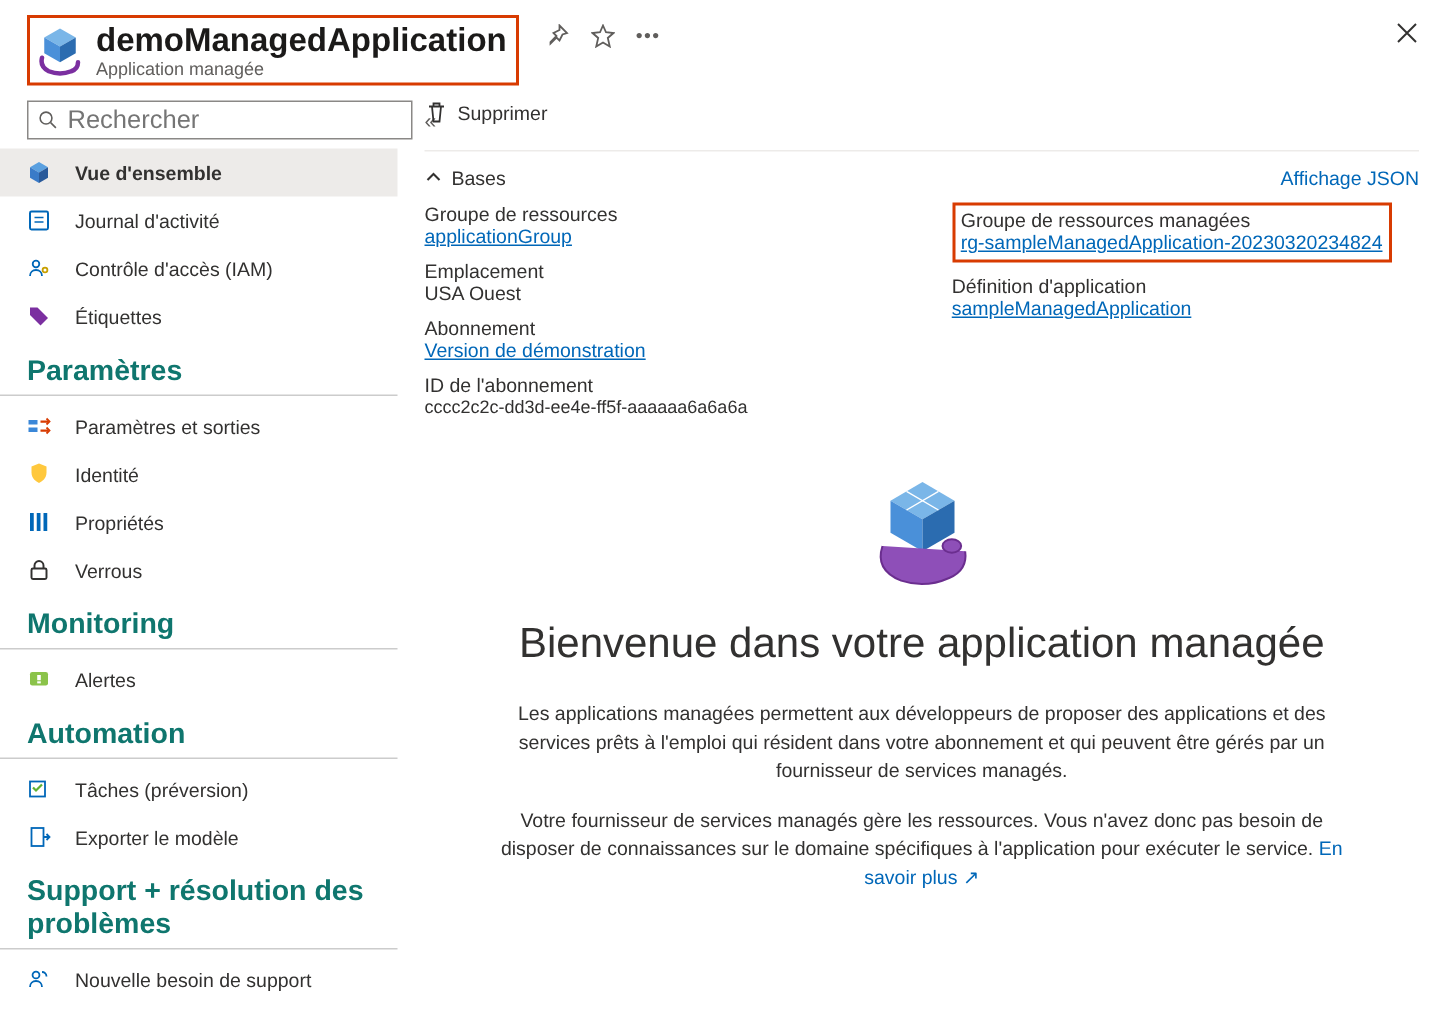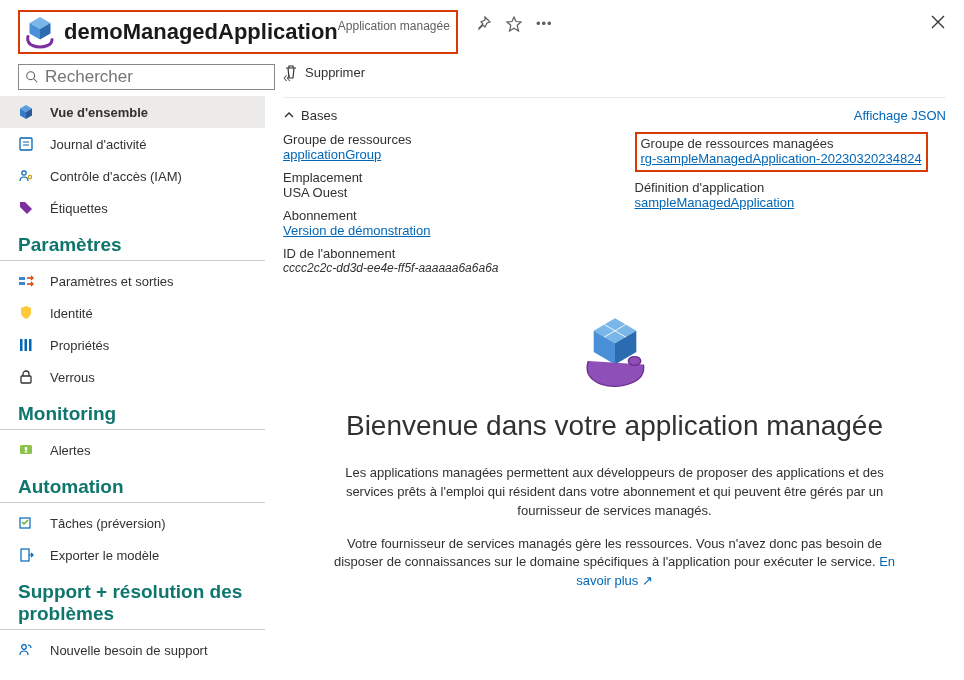--- a/index.html
+++ b/index.html
@@ -2,21 +2,21 @@
 <html><head>
 <meta charset="utf-8">
 <style>
   * { box-sizing: border-box; }
   html, body { margin:0; padding:0; font-family: "Segoe UI", Arial, sans-serif; font-size:13px; color:#323130; background:#fff; }
   .page { width:964px; height:680px; position:relative; overflow:hidden; }
   
   .header { display:flex; align-items:flex-start; padding:10px 18px 6px 18px; }
   .title-box { display:flex; align-items:center; border:2px solid #d83b01; padding:2px 6px 2px 2px; }
   .logo-svg { width:36px; height:36px; margin-right:6px; }
-  .title-txt { display:flex; flex-direction:row;justify-content:space-between; }
+  .title-txt { display:flex; flex-direction:column;justify-content:space-between; }
   .title-txt .t1 { font-size:22px; font-weight:600; color:#1b1a19; line-height:1.15; }
   .title-txt .t2 { font-size:12px; color:#605e5c; }
   .hdr-icons { display:flex; align-items:center; gap:14px; margin-left:18px; margin-top:6px; color:#605e5c; }
   .hdr-icons .ic { width:16px; height:16px; cursor:pointer; }
   .close-x { position:absolute; top:14px; right:18px; cursor:pointer; color:#323130; }
   
   .body { display:flex; height:calc(100% - 62px); }
   
   .sidebar { width:265px; flex-shrink:0; padding:4px 0 0 0; }
   .search-row { display:flex; align-items:center; padding:0 14px 6px 18px; gap:8px; }
@@ -253,21 +253,21 @@
           <div class="ess-field">
             <div class="lab">Emplacement</div>
             <div class="val">USA Ouest</div>
           </div>
           <div class="ess-field">
             <div class="lab">Abonnement</div>
             <div class="val"><span class="lnk">Version de démonstration</span></div>
           </div>
           <div class="ess-field">
             <div class="lab">ID de l'abonnement</div>
-            <div class="val" style="font-size:12px;font-style:italic;">cccc2c2c-dd3d-ee4e-ff5f-aaaaaa6a6a6a</div>
+            <div class="val" style="font-size:12px;">cccc2c2c-dd3d-ee4e-ff5f-aaaaaa6a6a6a</div>
           </div>
         </div>
         <div class="ess-col">
           <div class="highlight-box">
             <div class="ess-field" style="margin-bottom:2px;">
               <div class="lab">Groupe de ressources managées</div>
               <div class="val"><span class="lnk">rg-sampleManagedApplication-20230320234824</span></div>
             </div>
           </div>
           <div class="ess-field" style="margin-top:8px;">

